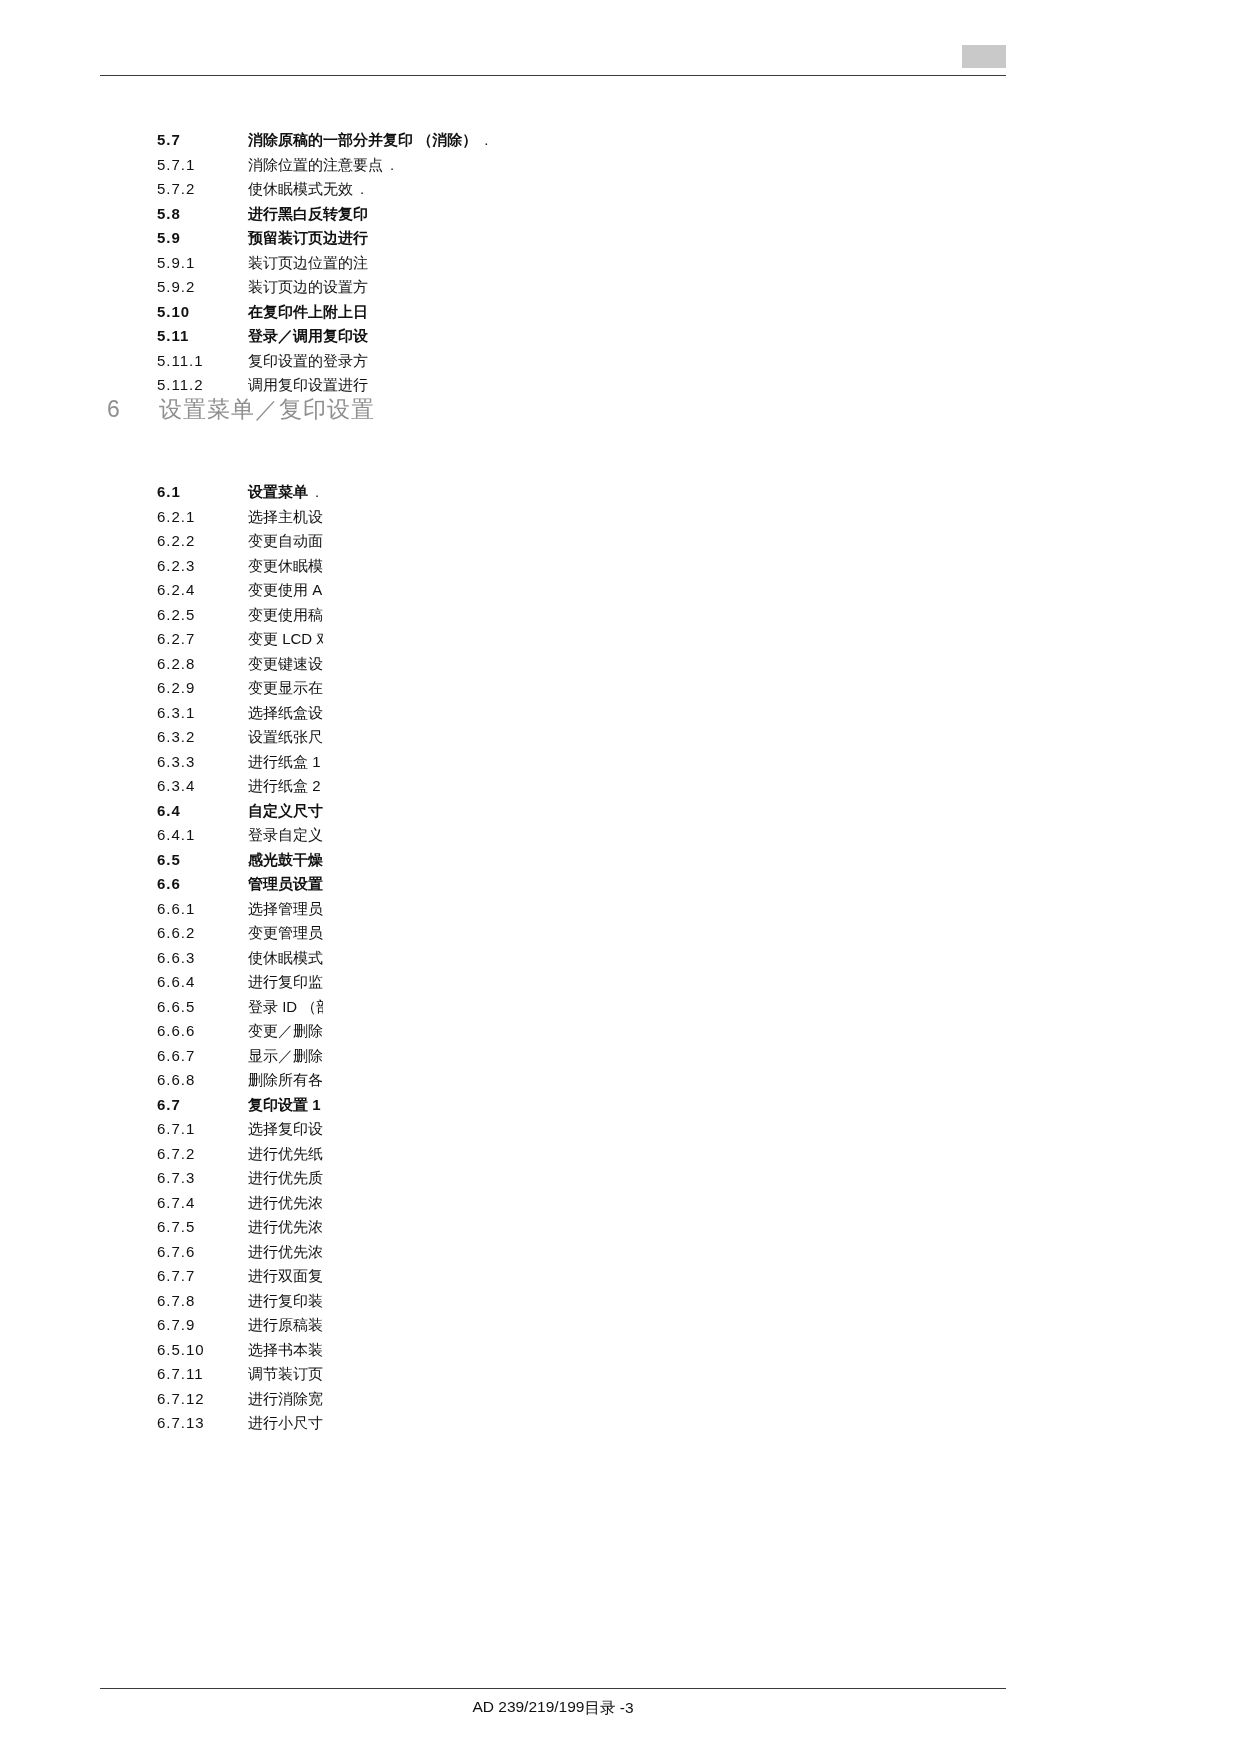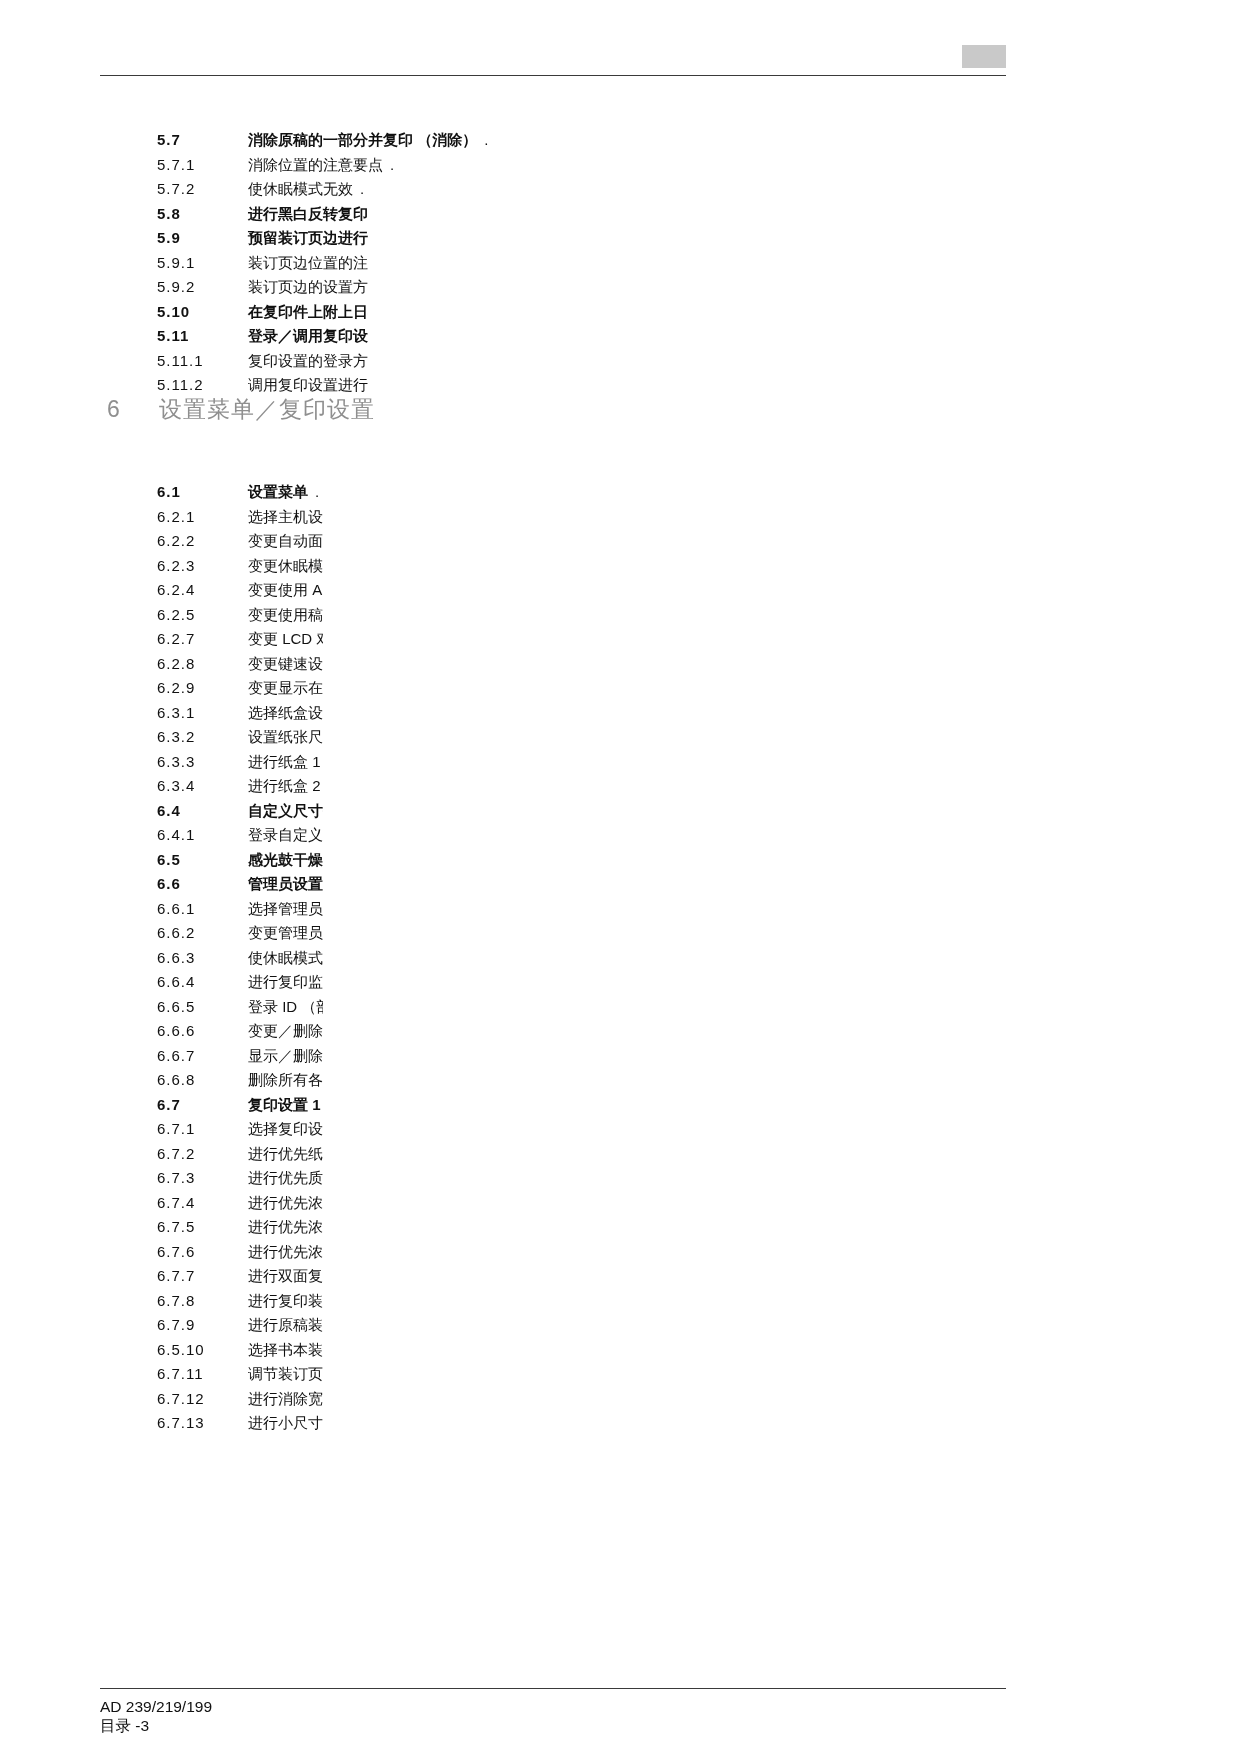--- a/index.html
+++ b/index.html
@@ -44,22 +44,22 @@
     position:absolute;left:100px;top:394px;width:906px;
     display:flex;align-items:baseline;
     font-size:23px;color:#8f8f8f;letter-spacing:1px;
   }
   .chapter-heading .ch-num{flex:none;width:52px;padding-left:7px;}
   .chapter-heading .ch-title{flex:none;white-space:nowrap;}
 
   .footer-rule{position:absolute;left:100px;top:1688px;width:906px;height:1px;background:#3a3a3a;}
   .footer{
     position:absolute;left:100px;top:1698px;width:906px;
-    display:flex;justify-content:space-between;
-    font-size:15.5px;color:#111;flex-direction:column;
+    display:flex;justify-content:center;
+    font-size:15.5px;color:#111;
   }
 </style>
 </head>
 <body>
 
 <div class="page">
 
   <div class="header-tab"></div>
   <div class="top-rule"></div>
 

